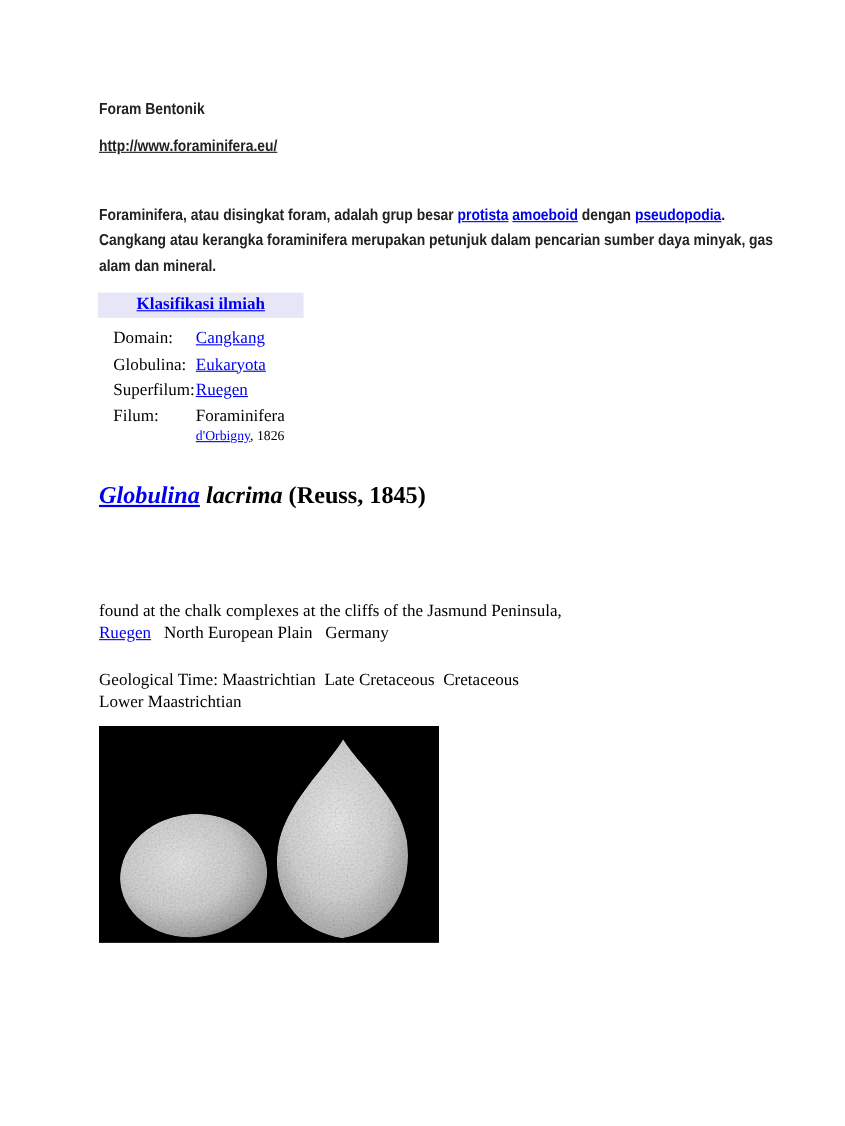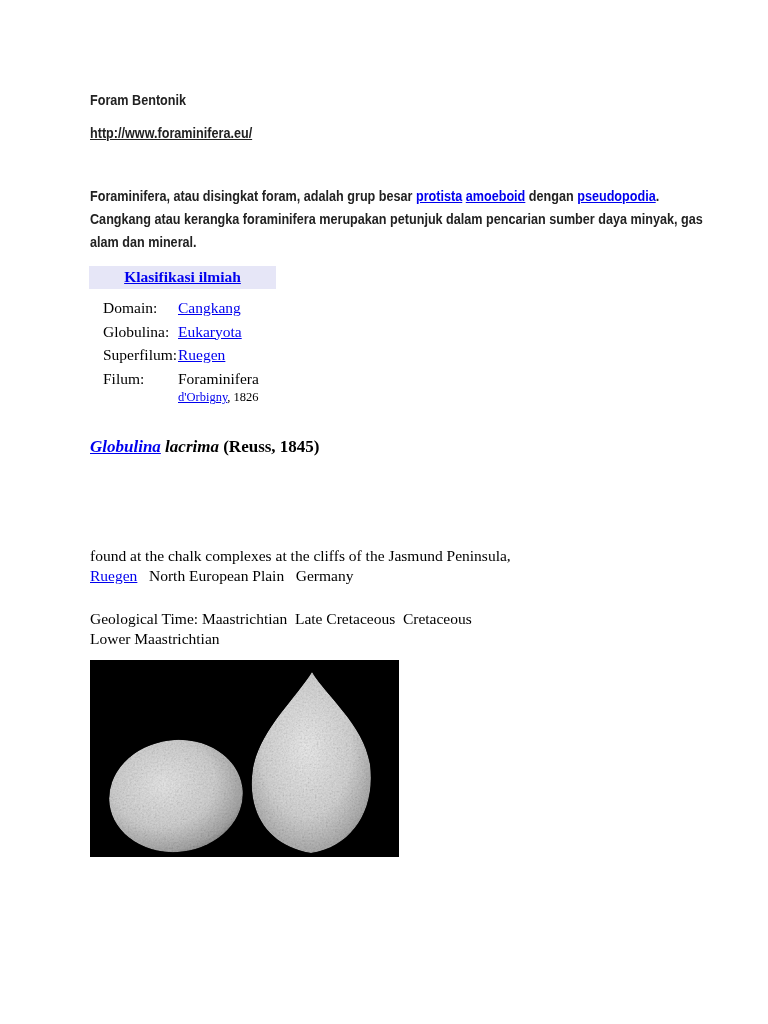--- a/index.html
+++ b/index.html
@@ -47,21 +47,21 @@
   .taxo-row.first { margin-top: 7px; }
   .taxo-label { flex: 0 0 75px; }
   .taxo-value { flex: 1 1 auto; white-space: pre-wrap; }
   .small { font-size: 12.5px; margin-top: 28px; }
 
   
   .species {
     position: absolute;
     top: 437px; left: 90px;
     margin: 0;
-    font-size: 17px;
+    font-size: 22px;
     font-weight: bold;
     color: #000000;
     white-space: pre-wrap;
   }
   .it { font-style: italic; }
 
   
   .serif {
     position: absolute;
     left: 90px;

